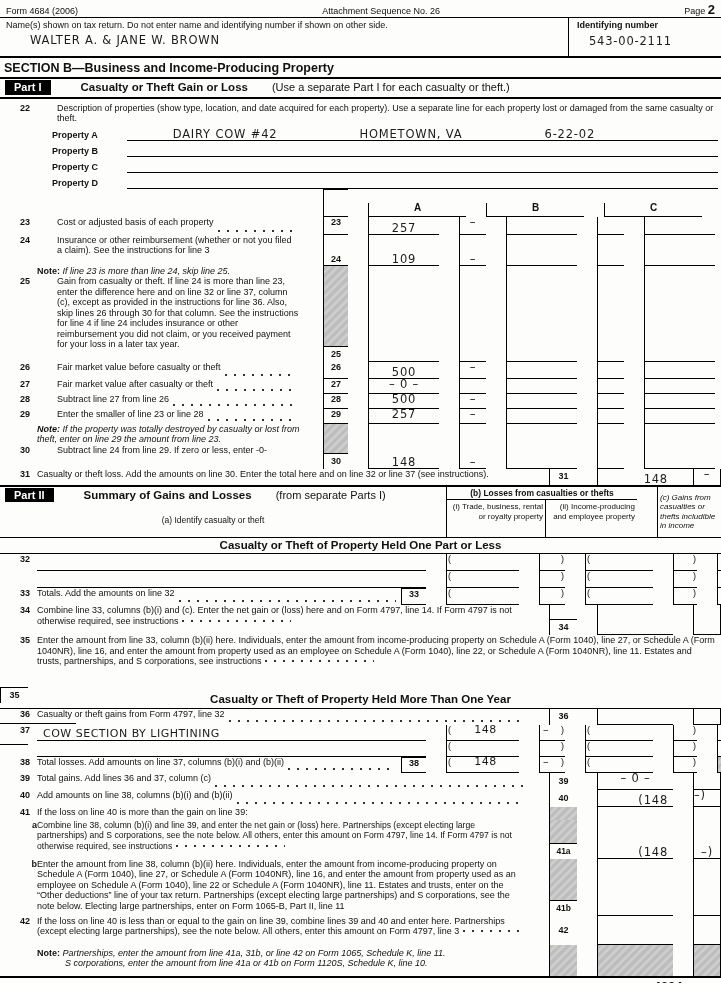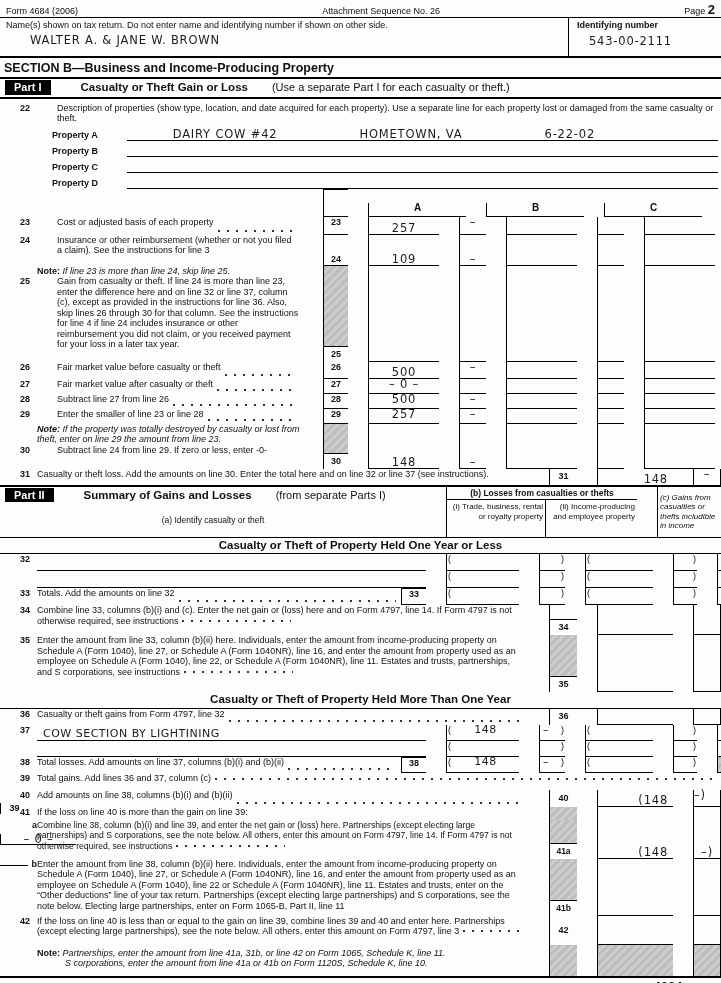--- a/index.html
+++ b/index.html
@@ -371,21 +371,21 @@
     <div class="p2h-b">
       <div class="p2h-btop">(b) Losses from casualties or thefts</div>
       <div class="p2h-bcols">
         <div class="p2h-bi p2h-cell">(i) Trade, business, rental or royalty property</div>
         <div class="p2h-bii p2h-cell">(ii) Income-producing and employee property</div>
       </div>
     </div>
     <div class="p2h-c">(c) Gains from casualties or thefts includible in income</div>
   </div>
 
-  <div class="sec-hd">Casualty or Theft of Property Held One Year or Less</div>
+  <div class="sec-hd">Casualty or Theft of Property Held One Part or Less</div>
 
   <div class="flex" style="height:17px;">
     <div class="p2-text">
         <span class="lnum">32</span>
       <div class="wline"></div>
       </div>
     <div class="p2-biamt b-b">
         <span class="paren">(</span>
       </div>
     <div class="p2-bicent b-b">
@@ -459,21 +459,21 @@
       <span><span>Combine line 33, columns (b)(i) and (c). Enter the net gain or (loss) here and on Form 4797, line 14. If Form 4797 is not otherwise required, see instructions</span> <span class="dots-inline"></span></span>
       </div>
     <div class="rt-ncol">
         <div class="nfill"></div>
       <div class="rt-nbox">34</div>
       </div>
     <div class="rt-amt b-b"></div>
     <div class="rt-cent b-b"></div>
   </div>
 
-  <div class="flex" style="height:57px;">
+  <div class="flex" style="height:57px;flex-direction:column;">
     <div class="rt-text">
         <span class="lnum">35</span>
       <span><span>Enter the amount from line 33, column (b)(ii) here. Individuals, enter the amount from income-producing property on Schedule A (Form 1040), line 27, or Schedule A (Form 1040NR), line 16, and enter the amount from property used as an employee on Schedule A (Form 1040), line 22, or Schedule A (Form 1040NR), line 11. Estates and trusts, partnerships, and S corporations, see instructions</span> <span class="dots-inline"></span></span>
       </div>
     <div class="rt-ncol">
         <div class="nfill gray"></div>
       <div class="rt-nbox">35</div>
       </div>
     <div class="rt-amt b-b"></div>
     <div class="rt-cent b-b"></div>
@@ -564,21 +564,21 @@
         <span class="paren">(</span>
       </div>
     <div class="p2-biicent b-b">
         <span></span>
         <span class="paren">)</span>
       </div>
     <div class="p2-camt b-b gray"></div>
     <div class="p2-ccent b-b gray"></div>
   </div>
 
-  <div class="flex" style="height:17px;flex-direction:column;">
+  <div class="flex" style="height:17px;">
     <div class="rt-text">
         <span class="lnum">39</span>
       <span style="white-space:nowrap;">Total gains. Add lines 36 and 37, column (c)</span>
         <span class="dots"></span>
       </div>
     <div class="rt-ncol">
         <div class="rt-nfull" style="flex:1;">39</div>
       </div>
     <div class="rt-amt b-b hand ctr">– 0 –</div>
     <div class="rt-cent b-b"></div>

